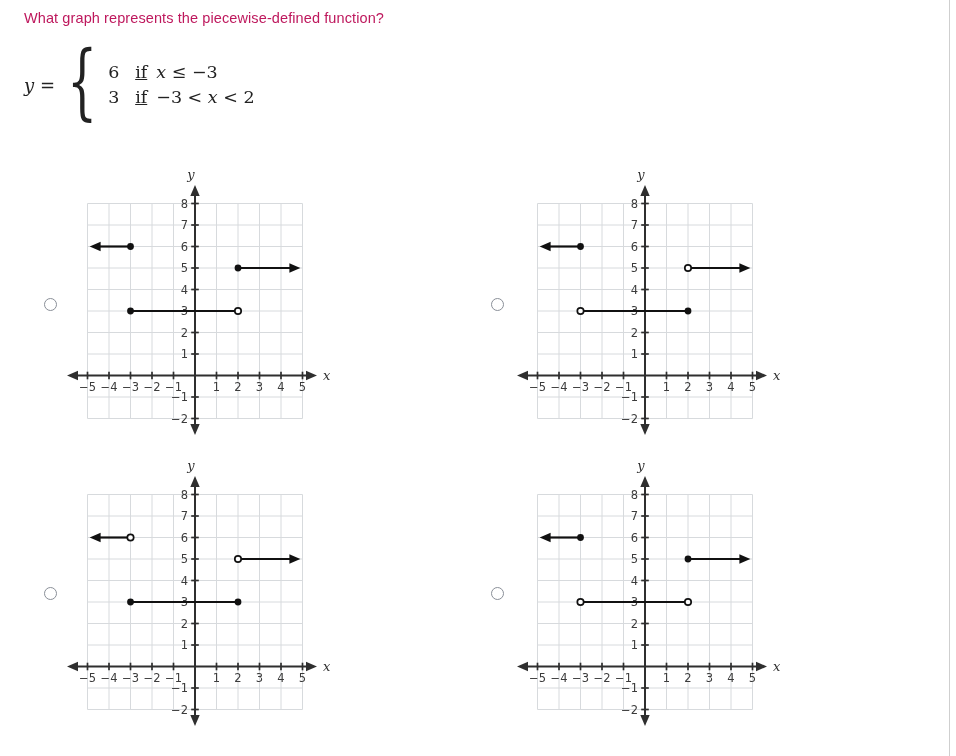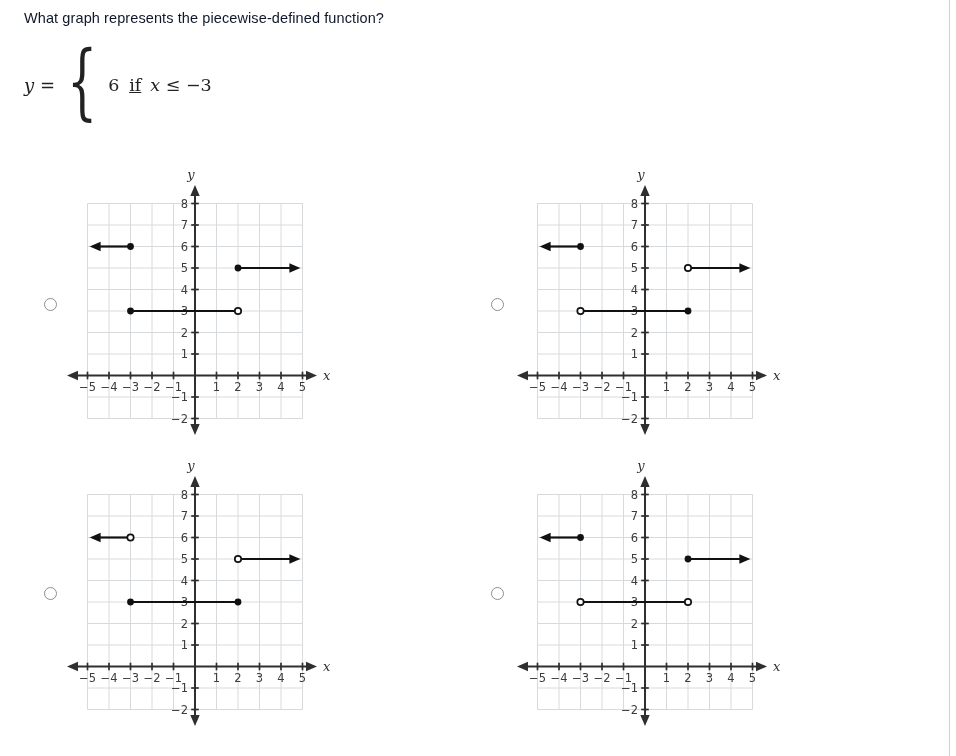--- a/index.html
+++ b/index.html
@@ -2,39 +2,39 @@
 <html><head>
 <meta charset="utf-8">
 <style>
   html,body{margin:0;padding:0;}
   body{
     width:956px;height:756px;position:relative;overflow:hidden;
     background:#ffffff;font-family:"Liberation Sans",sans-serif;
   }
   .question{
     position:absolute;left:24px;top:10px;
-    font-size:14.5px;color:#0f172a;letter-spacing:.1px;
+    font-size:14.5px;color:#be185d;letter-spacing:.1px;
   }
   
   .math-block{
     position:absolute;left:24px;top:42px;
     display:flex;align-items:center;
     font-family:"DejaVu Serif",serif;color:#222;
   }
   .math-lhs{font-size:18px;margin-right:7px;white-space:nowrap;}
   .math-var{font-style:italic;}
   .brace{
     font-size:82px;line-height:80px;font-weight:300;
     transform:scaleX(.58);transform-origin:center;
     margin:0 -4px 6px -6px;color:#222;user-select:none;
   }
   .cases{display:flex;flex-direction:column;gap:4px;padding-left:4px;}
   .case-row{font-size:17.5px;line-height:21px;white-space:nowrap;}
   .case-val{display:inline-block;min-width:13px;}
-  .case-kw{margin:0 9px 0 8px;text-decoration:underline;}
+  .case-kw{margin:0 9px 0 14px;text-decoration:underline;}
   
   .radio{
     position:absolute;width:11px;height:11px;border-radius:50%;
     border:1.5px solid #8a8f98;background:#fff;cursor:pointer;
   }
   .graph{position:absolute;width:268px;height:290px;}
   .right-edge{
     position:absolute;left:949px;top:0;width:1px;height:756px;
     background:#cfcfcf;
   }
@@ -44,20 +44,21 @@
 </head>
 <body>
 
 <div class="question">What graph represents the piecewise-defined function?</div>
 
 <div class="math-block">
   <span class="math-lhs"><span class="math-var">y</span> <span>=</span></span>
   <span class="brace">{</span>
   <div class="cases">
     <div class="case-row"><span class="case-val">6</span><span class="case-kw">if</span><span></span><span class="math-var">x</span><span> ≤ −3</span></div>
+    <div class="case-row"><span class="case-val">3</span><span class="case-kw">if</span><span>−3 &lt; </span><span class="math-var">x</span><span> &lt; 2</span></div>
   </div>
 </div>
 
 <div class="radio" style="left:44px;top:298px" role="radio" aria-checked="false"></div>
 <svg class="graph" style="left:62px;top:166px" viewBox="0 0 268 290" id="g0">
     <g>
       <line x1="25.5" y1="37.5" x2="25.5" y2="252.5" stroke="#d7dadd" stroke-width="1"></line>
       <line x1="47" y1="37.5" x2="47" y2="252.5" stroke="#d7dadd" stroke-width="1"></line>
       <line x1="68.5" y1="37.5" x2="68.5" y2="252.5" stroke="#d7dadd" stroke-width="1"></line>
       <line x1="90" y1="37.5" x2="90" y2="252.5" stroke="#d7dadd" stroke-width="1"></line>

